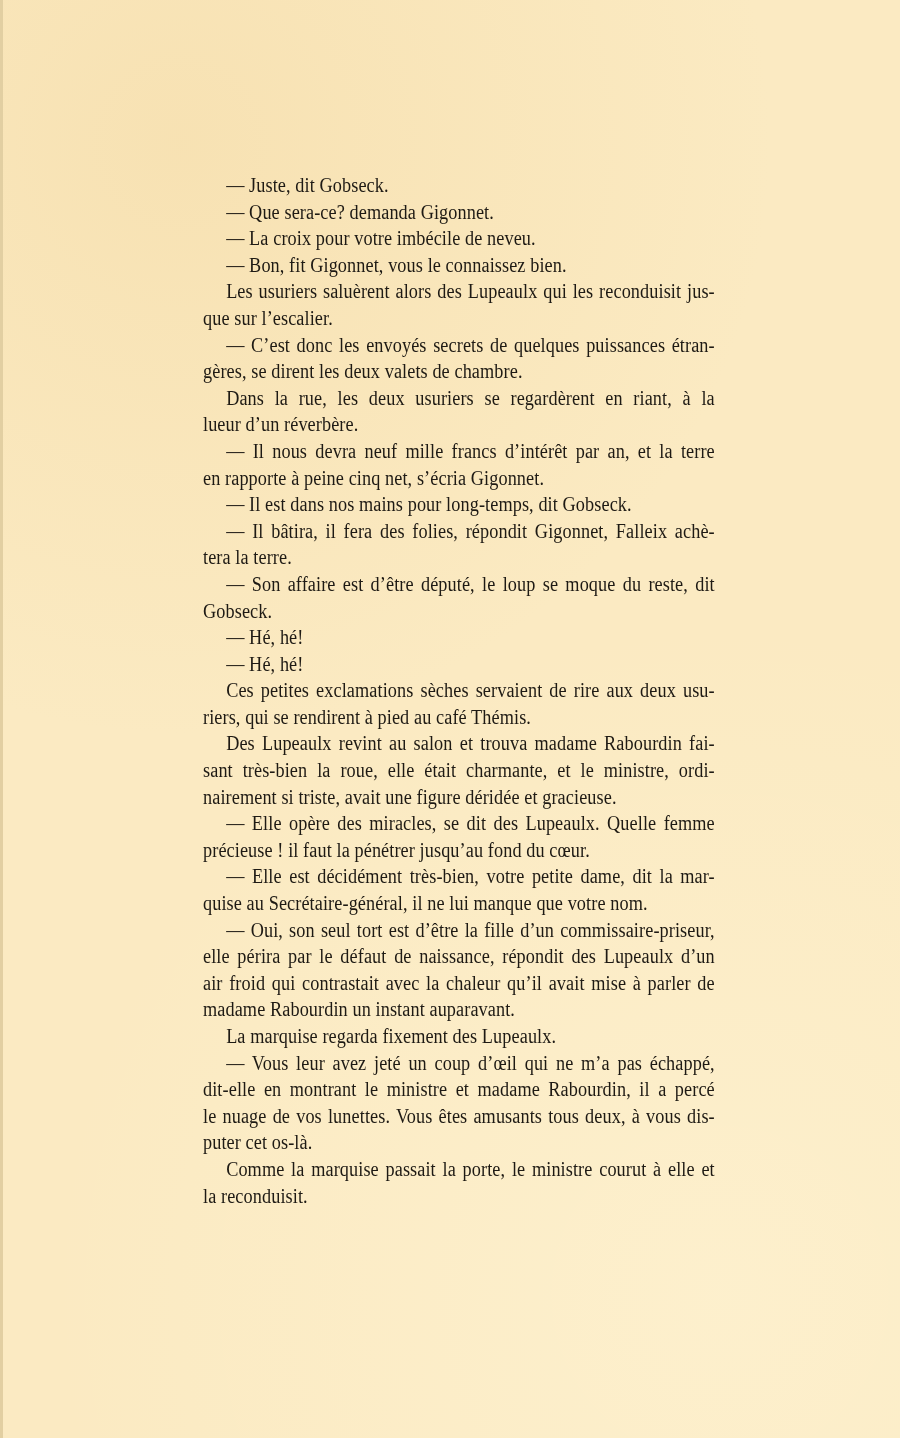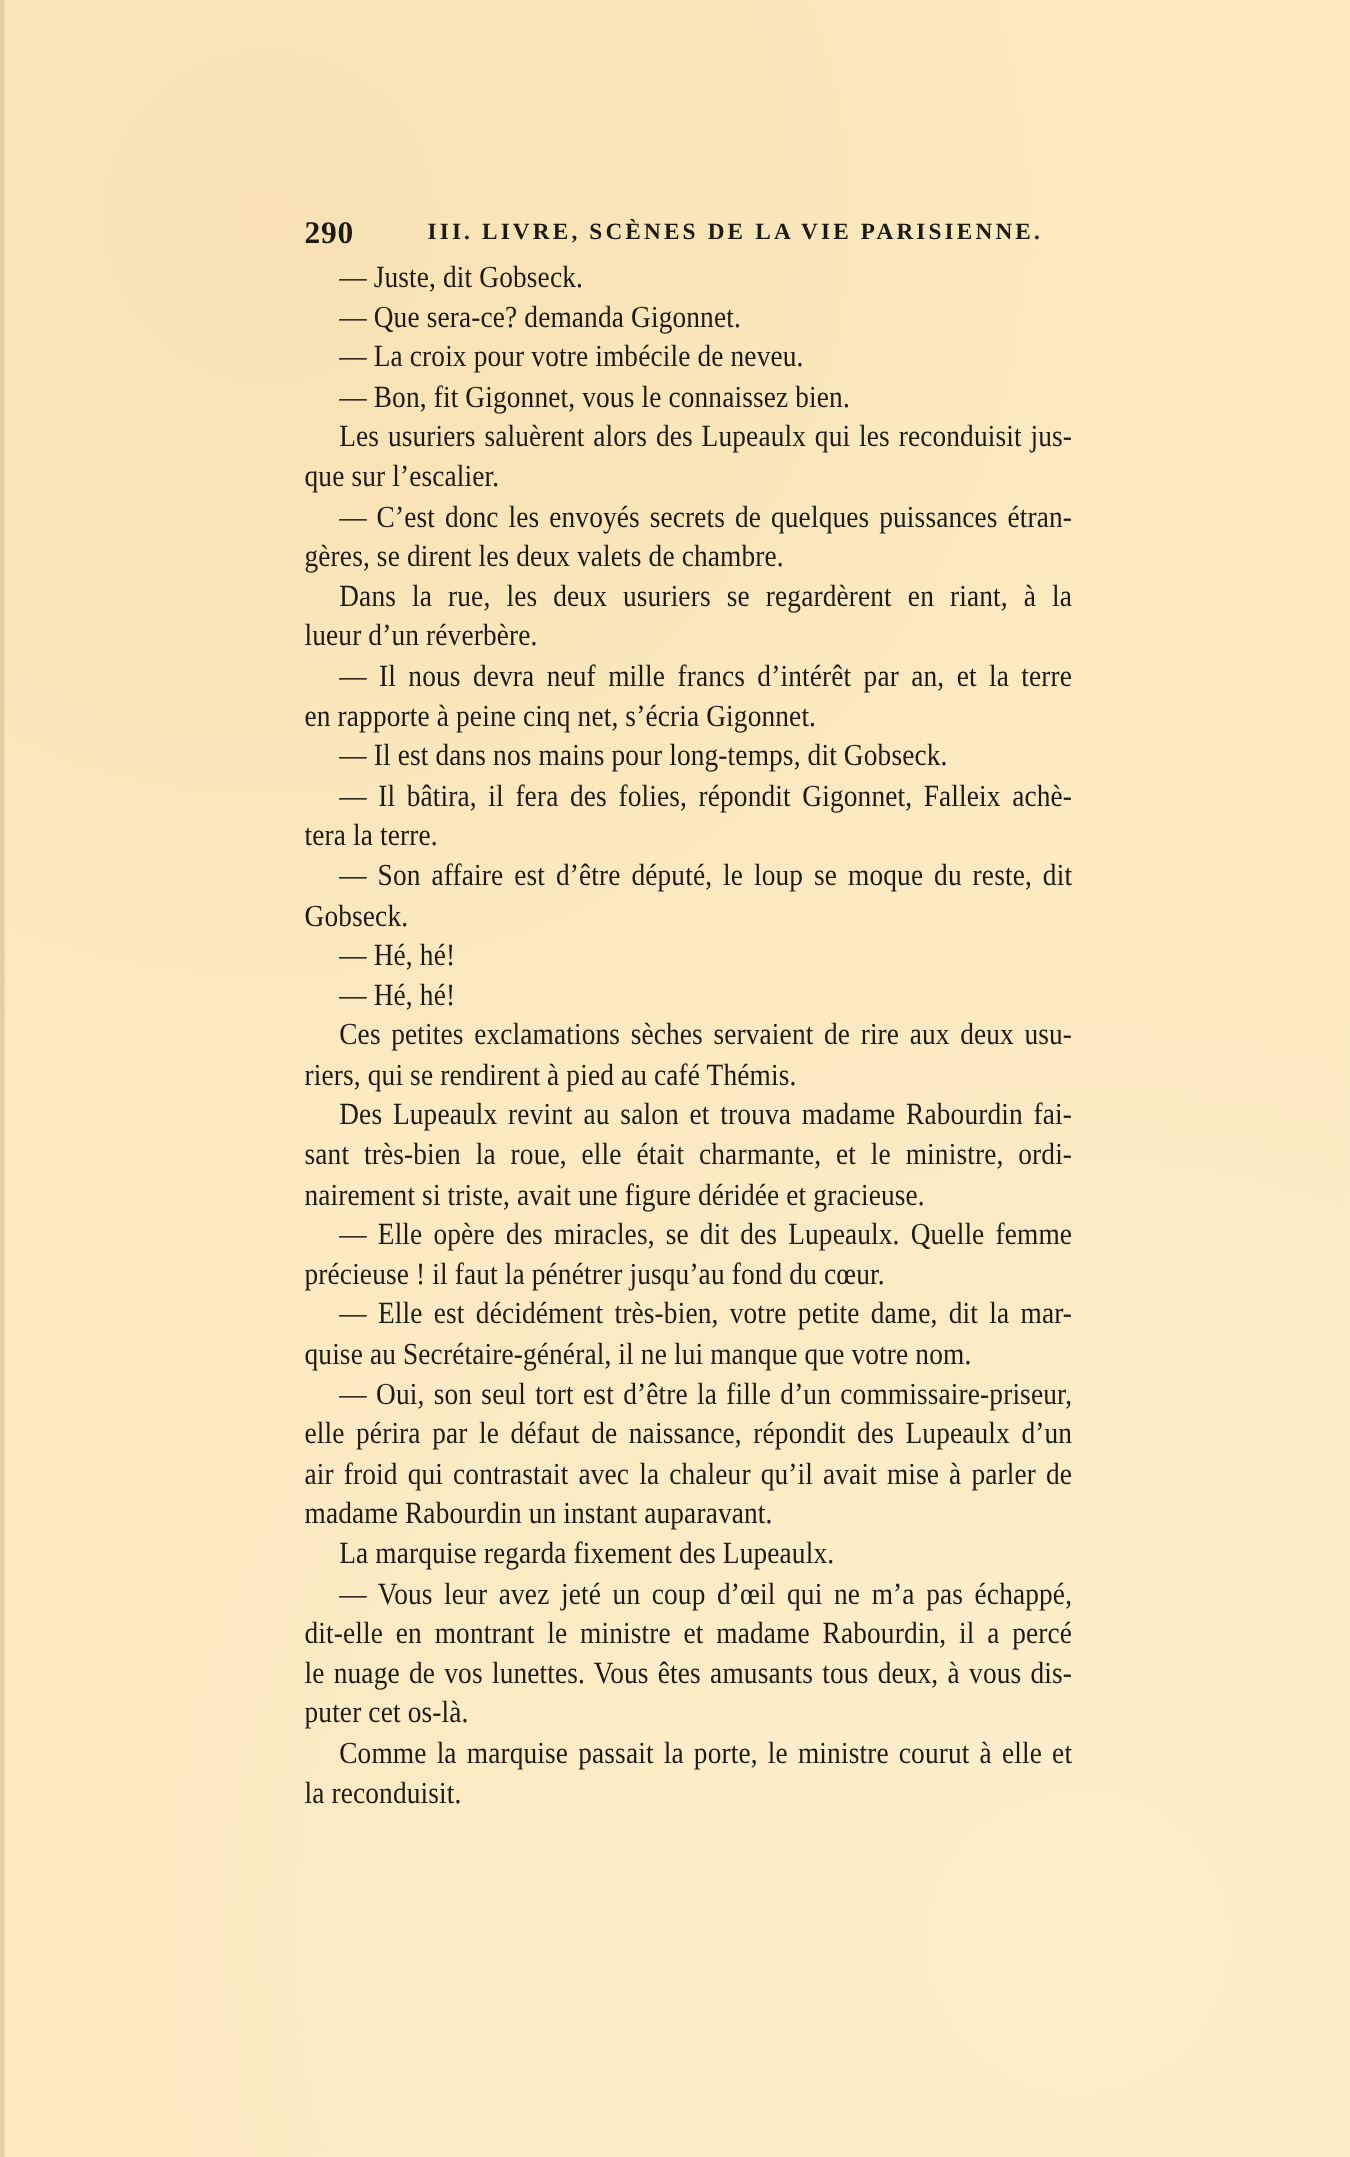--- a/index.html
+++ b/index.html
@@ -74,24 +74,20 @@
     .line.indent { padding-left: 26px; }
     .line.last { text-align-last: left; }
     .line.last-indent { text-align-last: left; padding-left: 26px; }
   </style>
 </head>
 <body>
 
 <div class="page">
   <div class="left-edge"></div>
 
-  <div class="header">
-    <span class="page-number">290</span>
-    <span class="running-head">III. LIVRE, SCÈNES DE LA VIE PARISIENNE.</span>
-  </div>
 
   <div class="text-block" id="text-block">
       <span class="line last-indent">— Juste, dit Gobseck.</span>
       <span class="line last-indent">— Que sera-ce? demanda Gigonnet.</span>
       <span class="line last-indent">— La croix pour votre imbécile de neveu.</span>
       <span class="line last-indent">— Bon, fit Gigonnet, vous le connaissez bien.</span>
       <span class="line indent">Les usuriers saluèrent alors des Lupeaulx qui les reconduisit jus-</span>
       <span class="line last">que sur l’escalier.</span>
       <span class="line indent">— C’est donc les envoyés secrets de quelques puissances étran-</span>
       <span class="line last">gères, se dirent les deux valets de chambre.</span>

